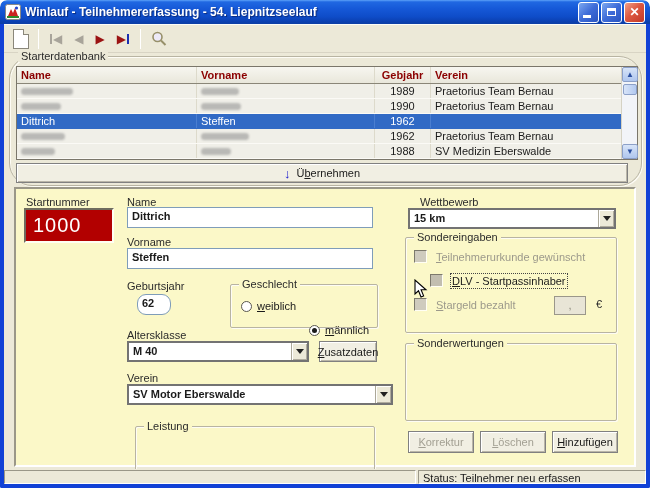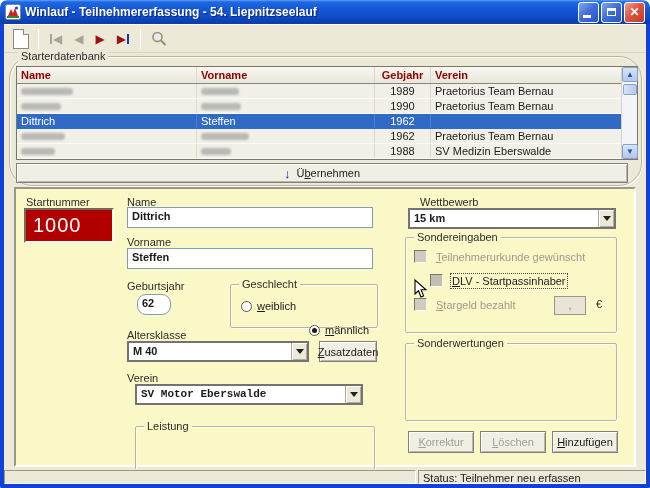--- a/index.html
+++ b/index.html
@@ -265,21 +265,21 @@
         <span class="val">M 40</span>
         <span class="drop">
             <span class="tri-down"></span>
           </span>
       </div>
       <div class="btn" style="position:absolute; left:303px; top:152px; width:58px; height:21px;">
         <span><span class="u">Z</span><span>usatzdaten</span></span>
       </div>
 
       <div class="lbl" style="left:111px; top:183px;">Verein</div>
-      <div class="combo" style="left:119px; top:195px; width:228px; height:21px;font-family:Liberation Mono, monospace;">
+      <div class="combo" style="left:111px; top:195px; width:266px; height:21px;">
         <span class="val">SV Motor Eberswalde</span>
         <span class="drop">
             <span class="tri-down"></span>
           </span>
       </div>
 
       <div class="groupbox on-yellow" style="left:119px; top:237px; width:240px; height:46px;">
         <span class="legend">Leistung</span>
       </div>
 

